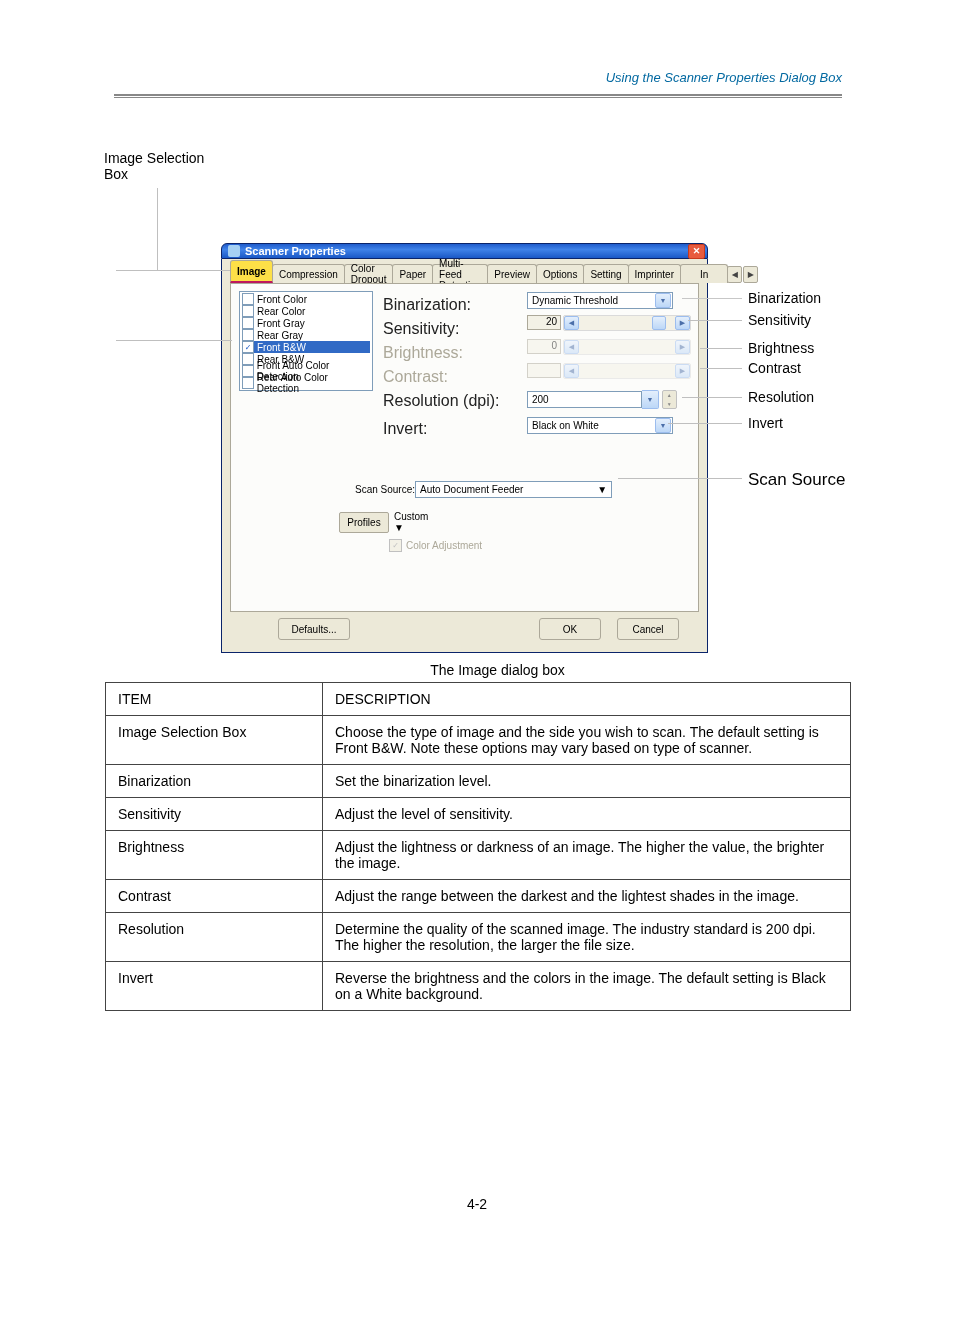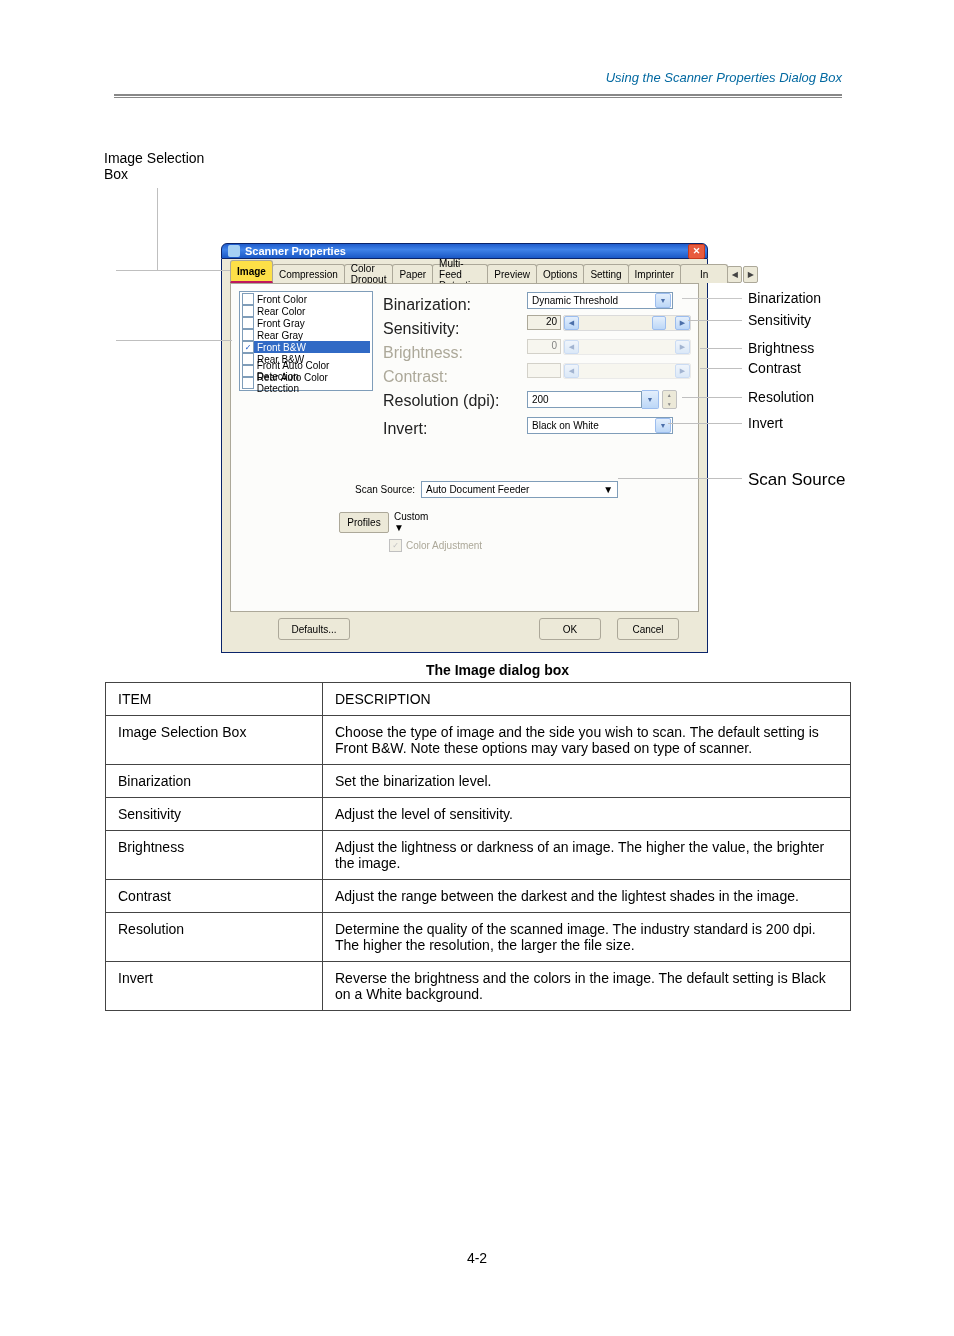--- a/index.html
+++ b/index.html
@@ -206,21 +206,21 @@
     width:16px;height:17px;border:1px solid #9cbdee;border-left:none;border-radius:0 2px 2px 0;
     background:linear-gradient(to bottom,#e4effc,#bcd7f7);display:flex;align-items:center;justify-content:center;
     font-size:7px;color:#4b6fa9;
   }
   .res-spin {
     margin-left:3px;width:14px;height:17px;border:1px solid #c0c0c0;border-radius:2px;
     display:flex;flex-direction:column;background:#ece9d8;
   }
   .res-spin div{flex:1;font-size:5px;display:flex;align-items:center;justify-content:center;color:#888;}
   .sourcerow {
-    position:absolute; left:124px; top:198px; display:flex;align-items:center; gap:6px;font-size:10px;
+    position:absolute; left:124px; top:198px; display:flex;align-items:center; font-size:10px;
   }
   .sourcerow .combo2 {
     width:197px;height:17px;border:1px solid #7f9db9;background:#fff;font-size:10px;
     display:flex;align-items:center;justify-content:space-between;padding:0 4px;box-sizing:border-box;
   }
   .profrow {
     position:absolute; left:108px; top:228px; display:flex;align-items:center; gap:6px;font-size:10px;
   }
   .profbtn {
     width:48px;height:19px;border:1px solid #aca899;border-radius:2px;background:#ece9d8;
@@ -257,21 +257,21 @@
   }
   .desc-table td {
     border:1px solid #444;
     padding:8px 12px;
     vertical-align:top;
     background:#fff;
   }
   .desc-table td.l { width:192px; }
   
   .footer-pgnum {
-    position:absolute; left:0; right:0; top:1250px;
+    position:absolute; left:0; right:0; top:1196px;
     text-align:center; font-size:14px; color:#000;
   }
 </style>
 </head>
 <body>
 
 <div class="page">
 
   <div class="top-rule"></div>
   <div class="top-rule2"></div>
@@ -459,21 +459,21 @@
         </div>
       <div class="bbtn" style="right:90px;width:60px;">
           <span>OK</span>
         </div>
       <div class="bbtn" style="right:12px;width:60px;">
           <span>Cancel</span>
         </div>
     </div>
   </div>
 
-  <div style="position:absolute;left:0;right:3px;top:662px;text-align:center;font-size:14px;font-weight:bold;padding-left:44px;">The Image dialog box</div>
+  <div style="position:absolute;left:0;right:3px;top:662px;text-align:center;font-size:14px;font-weight:normal;padding-left:44px;">The Image dialog box</div>
 
   <div class="call-line" style="left:116px;top:270px;width:120px;"></div>
   <div class="call-line" style="left:116px;top:340px;width:116px;"></div>
 
   <div class="call-line" style="left:682px;top:298px;width:60px;border-top:1px solid #c7c7c7;"></div>
   <div class="call-line" style="left:688px;top:320px;width:54px;"></div>
   <div class="call-line" style="left:700px;top:348px;width:42px;"></div>
   <div class="call-line" style="left:700px;top:368px;width:42px;"></div>
   <div class="call-line" style="left:682px;top:397px;width:60px;"></div>
   <div class="call-line" style="left:668px;top:423px;width:74px;"></div>

